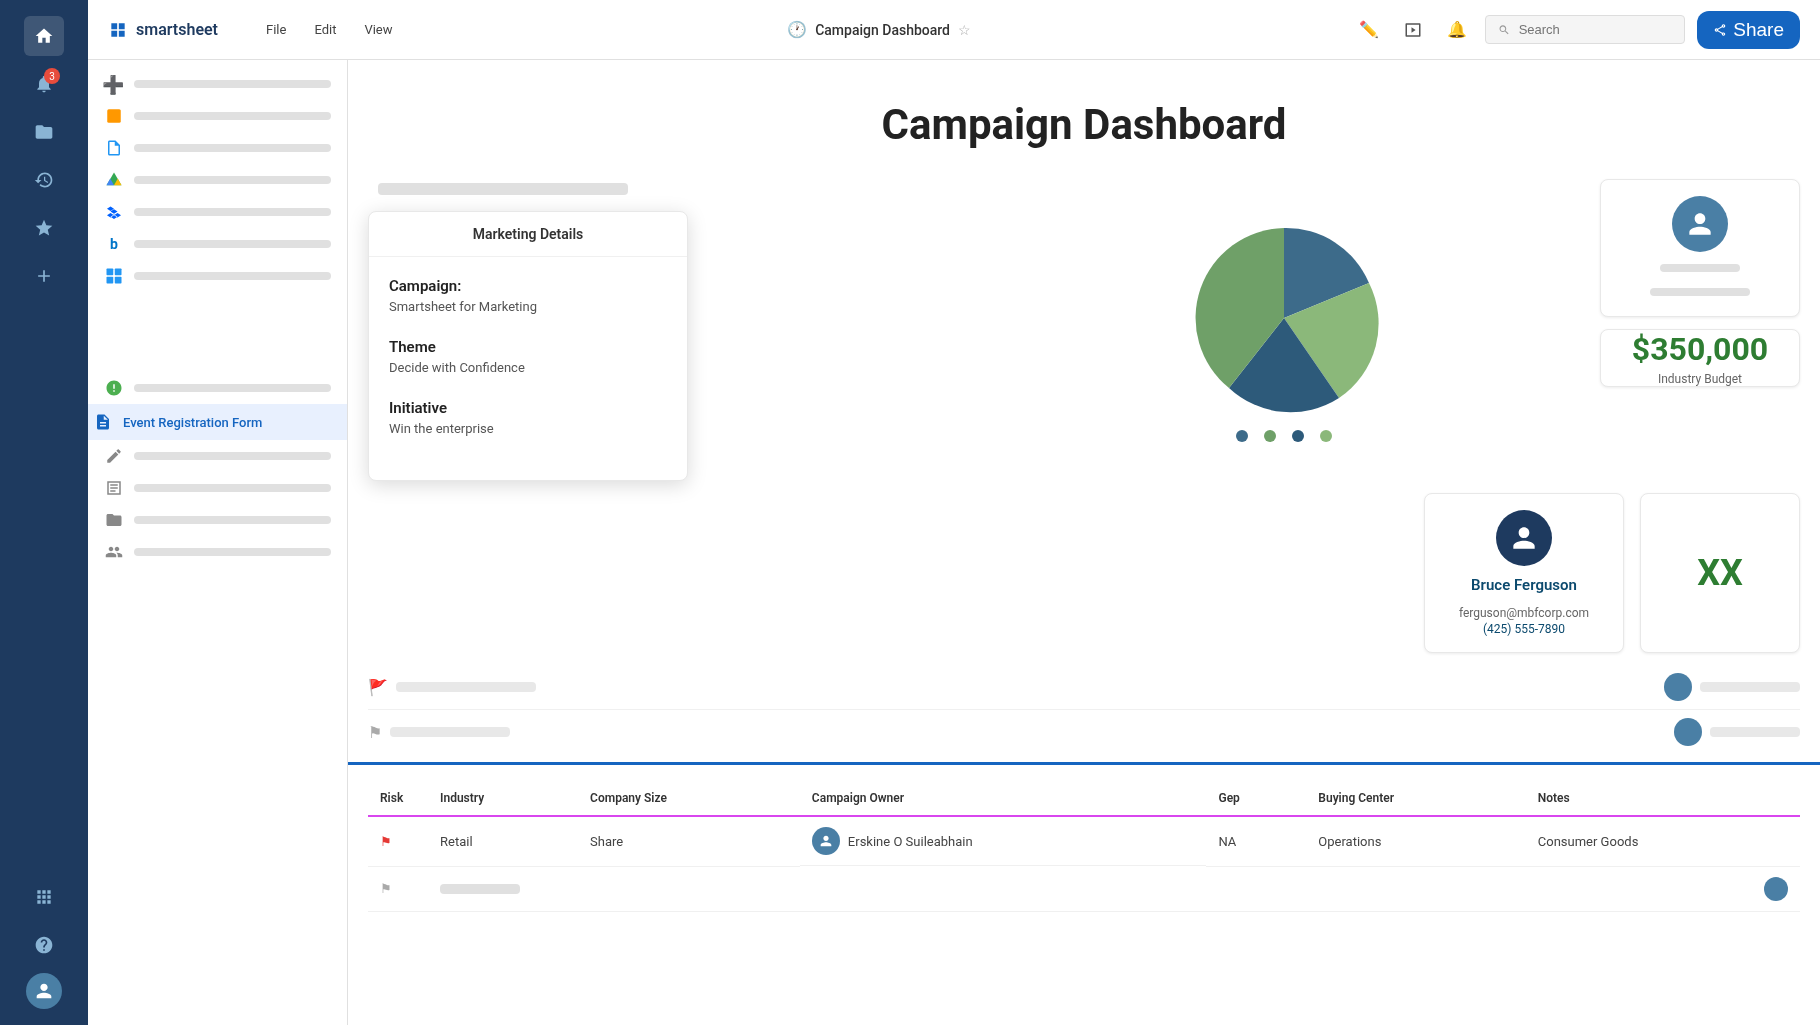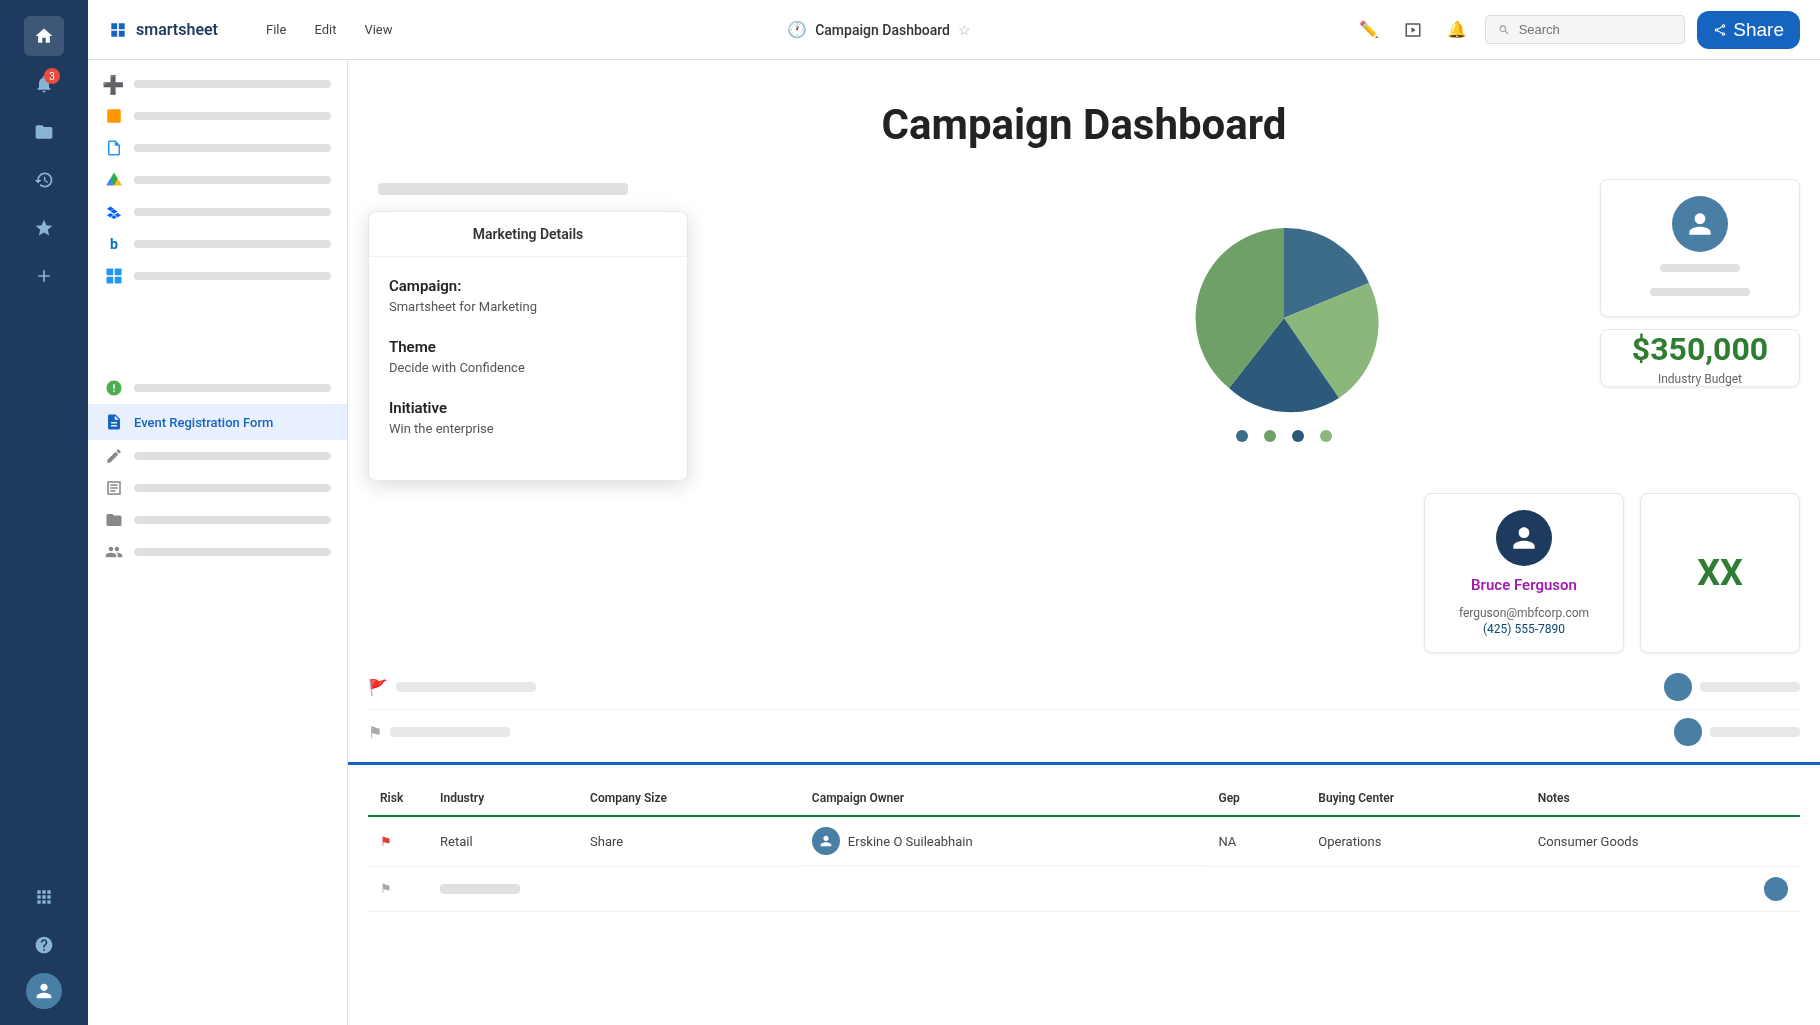--- a/index.html
+++ b/index.html
@@ -33,21 +33,21 @@
     .action-icon { width: 32px; height: 32px; display: flex; align-items: center; justify-content: center; color: #555; cursor: pointer; border-radius: 4px; font-size: 16px; }
     .search-box { display: flex; align-items: center; background: #f5f5f5; border: 1px solid #ddd; border-radius: 4px; padding: 6px 12px; gap: 8px; width: 200px; }
     .search-box input { border: none; background: transparent; font-size: 13px; outline: none; width: 100%; color: #333; }
     .share-btn { background: #1565c0; color: white; border: none; border-radius: 12px; padding: 8px 16px; font-size: 19px; cursor: pointer; display: flex; align-items: center; gap: 6px; font-weight: 500; }
 
     
     .content-wrapper { flex: 1; display: flex; overflow: hidden; }
 
     
     .sidebar-panel { width: 260px; background: white; border-right: 1px solid #e0e0e0; overflow-y: auto; flex-shrink: 0; padding: 8px 0; }
-    .sidebar-item { display: flex; align-items: center; gap: 10px; padding: 8px 16px; cursor: pointer; font-size: 13px; color: #333; }
+    .sidebar-item { display: flex; align-items: center; gap: 10px; padding: 8px 5px; cursor: pointer; font-size: 13px; color: #333; }
     .sidebar-item.active { color: #1565c0; background: #e8f0fe; }
     .sidebar-icon { width: 20px; height: 20px; display: flex; align-items: center; justify-content: center; font-size: 14px; flex-shrink: 0; }
     .sidebar-placeholder { height: 8px; border-radius: 4px; background: #e0e0e0; flex: 1; margin: 2px 0; }
     .sidebar-row { display: flex; align-items: center; gap: 10px; padding: 6px 16px; }
 
     
     .dashboard-main { flex: 1; overflow-y: auto; background: white; }
     .dashboard-header { text-align: center; padding: 40px 20px 30px; }
     .dashboard-title { font-size: 42px; font-weight: 700; color: #222; }
 
@@ -56,35 +56,35 @@
     .card-header { padding: 14px 20px; font-size: 14px; font-weight: 600; color: #333; border-bottom: 1px solid #f0f0f0; text-align: center; }
     .card-body { padding: 20px; }
 
     
     .campaign-details-card { grid-column: 1 / 2; grid-row: 1 / 2; position: relative; z-index: 10; box-shadow: 0 4px 20px rgba(0,0,0,0.15); }
     .detail-item { margin-bottom: 24px; }
     .detail-label { font-size: 15px; font-weight: 600; color: #222; margin-bottom: 4px; }
     .detail-value { font-size: 13px; color: #555; }
     .budget-amount { font-size: 32px; font-weight: 700; color: #2e7d32; }
     .budget-label { font-size: 12px; color: #666; margin-top: 4px; }
-    .contact-name { font-size: 15px; font-weight: 600; color: #a21caf; }
+    .contact-name { font-size: 15px; font-weight: 600; color: #0c4a6e; }
     .contact-email { font-size: 12px; color: #666; }
     .contact-phone { font-size: 12px; color: #0c4a6e; }
 
     
     .xx-card { display: flex; align-items: center; justify-content: center; }
     .xx-text { font-size: 36px; font-weight: 700; color: #2e7d32; }
 
     
     .ph-bar { height: 10px; border-radius: 4px; background: #e8e8e8; margin: 4px 0; }
 
     
     .table-section { padding: 16px 20px; }
     .data-table { width: 100%; border-collapse: collapse; font-size: 13px; }
-    .data-table th { text-align: left; padding: 10px 12px; border-bottom: 2px solid #15803d; color: #333; font-weight: 600; font-size: 12px; }
+    .data-table th { text-align: left; padding: 10px 12px; border-bottom: 2px solid #d946ef; color: #333; font-weight: 600; font-size: 12px; }
     .data-table td { padding: 10px 12px; border-bottom: 1px solid #f0f0f0; color: #444; }
 
     
     .legend { display: flex; gap: 12px; margin-top: 8px; justify-content: center; flex-wrap: wrap; }
 
     
     .bottom-area { border-top: 3px solid #1565c0; }
   </style>
 </head>
 <body>

